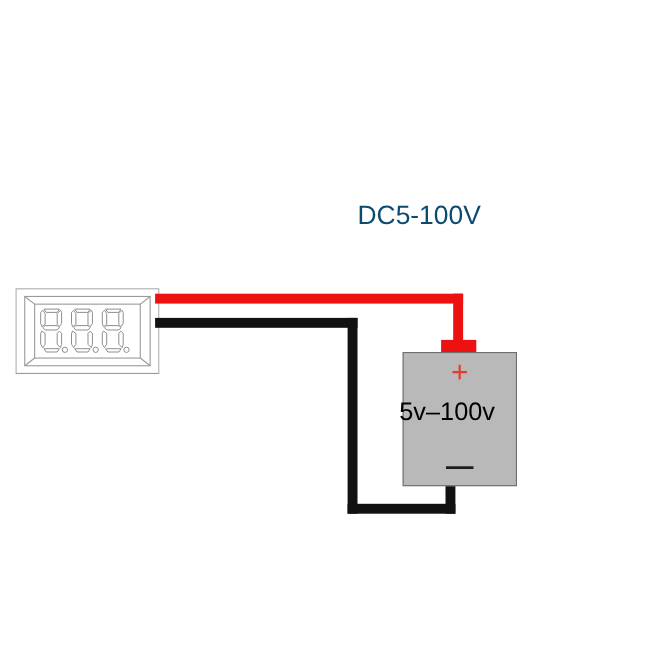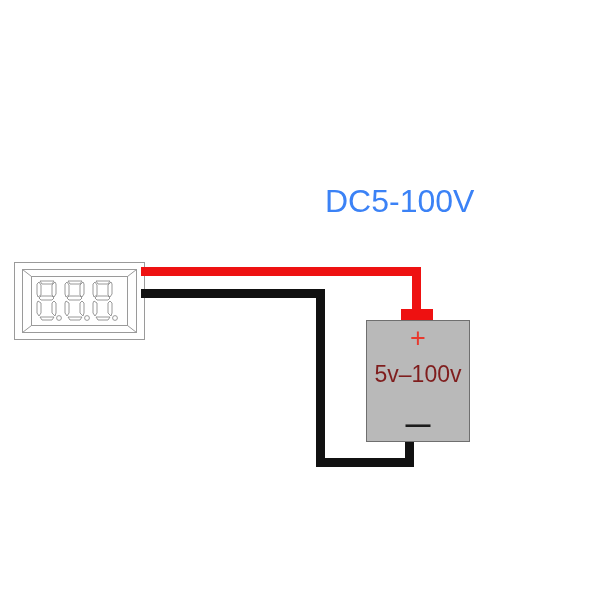--- a/index.html
+++ b/index.html
@@ -14,23 +14,23 @@
     background: #ffffff;
     overflow: hidden;
     font-family: "Liberation Sans", sans-serif;
   }
 
   
   #title {
     position: absolute;
     left: 325px;
     top: 183px;
-    font-size: 32px;
+    font-size: 24px;
     letter-spacing: 0px;
-    color: #3b82f6;
+    color: #0c4a6e;
     white-space: nowrap;
     font-weight: 400;
   }
 
   
   #meter {
     position: absolute;
     left: 14px;
     top: 262px;
     width: 131px;
@@ -81,22 +81,22 @@
     font-size: 27px;
     line-height: 22px;
     font-weight: 400;
     user-select: none;
   }
   #bat-label {
     position: absolute;
     left: -4px;
     right: -4px;
     top: 40px;
-    text-align: center;
-    color: #7f1d1d;
+    text-align: left;
+    color: #000000;
     font-size: 23px;
     line-height: 26px;
     white-space: nowrap;
   }
   #bat-minus {
     position: absolute;
     left: 0; right: 0;
     bottom: 10px;
     text-align: center;
     color: #1c1c1c;

